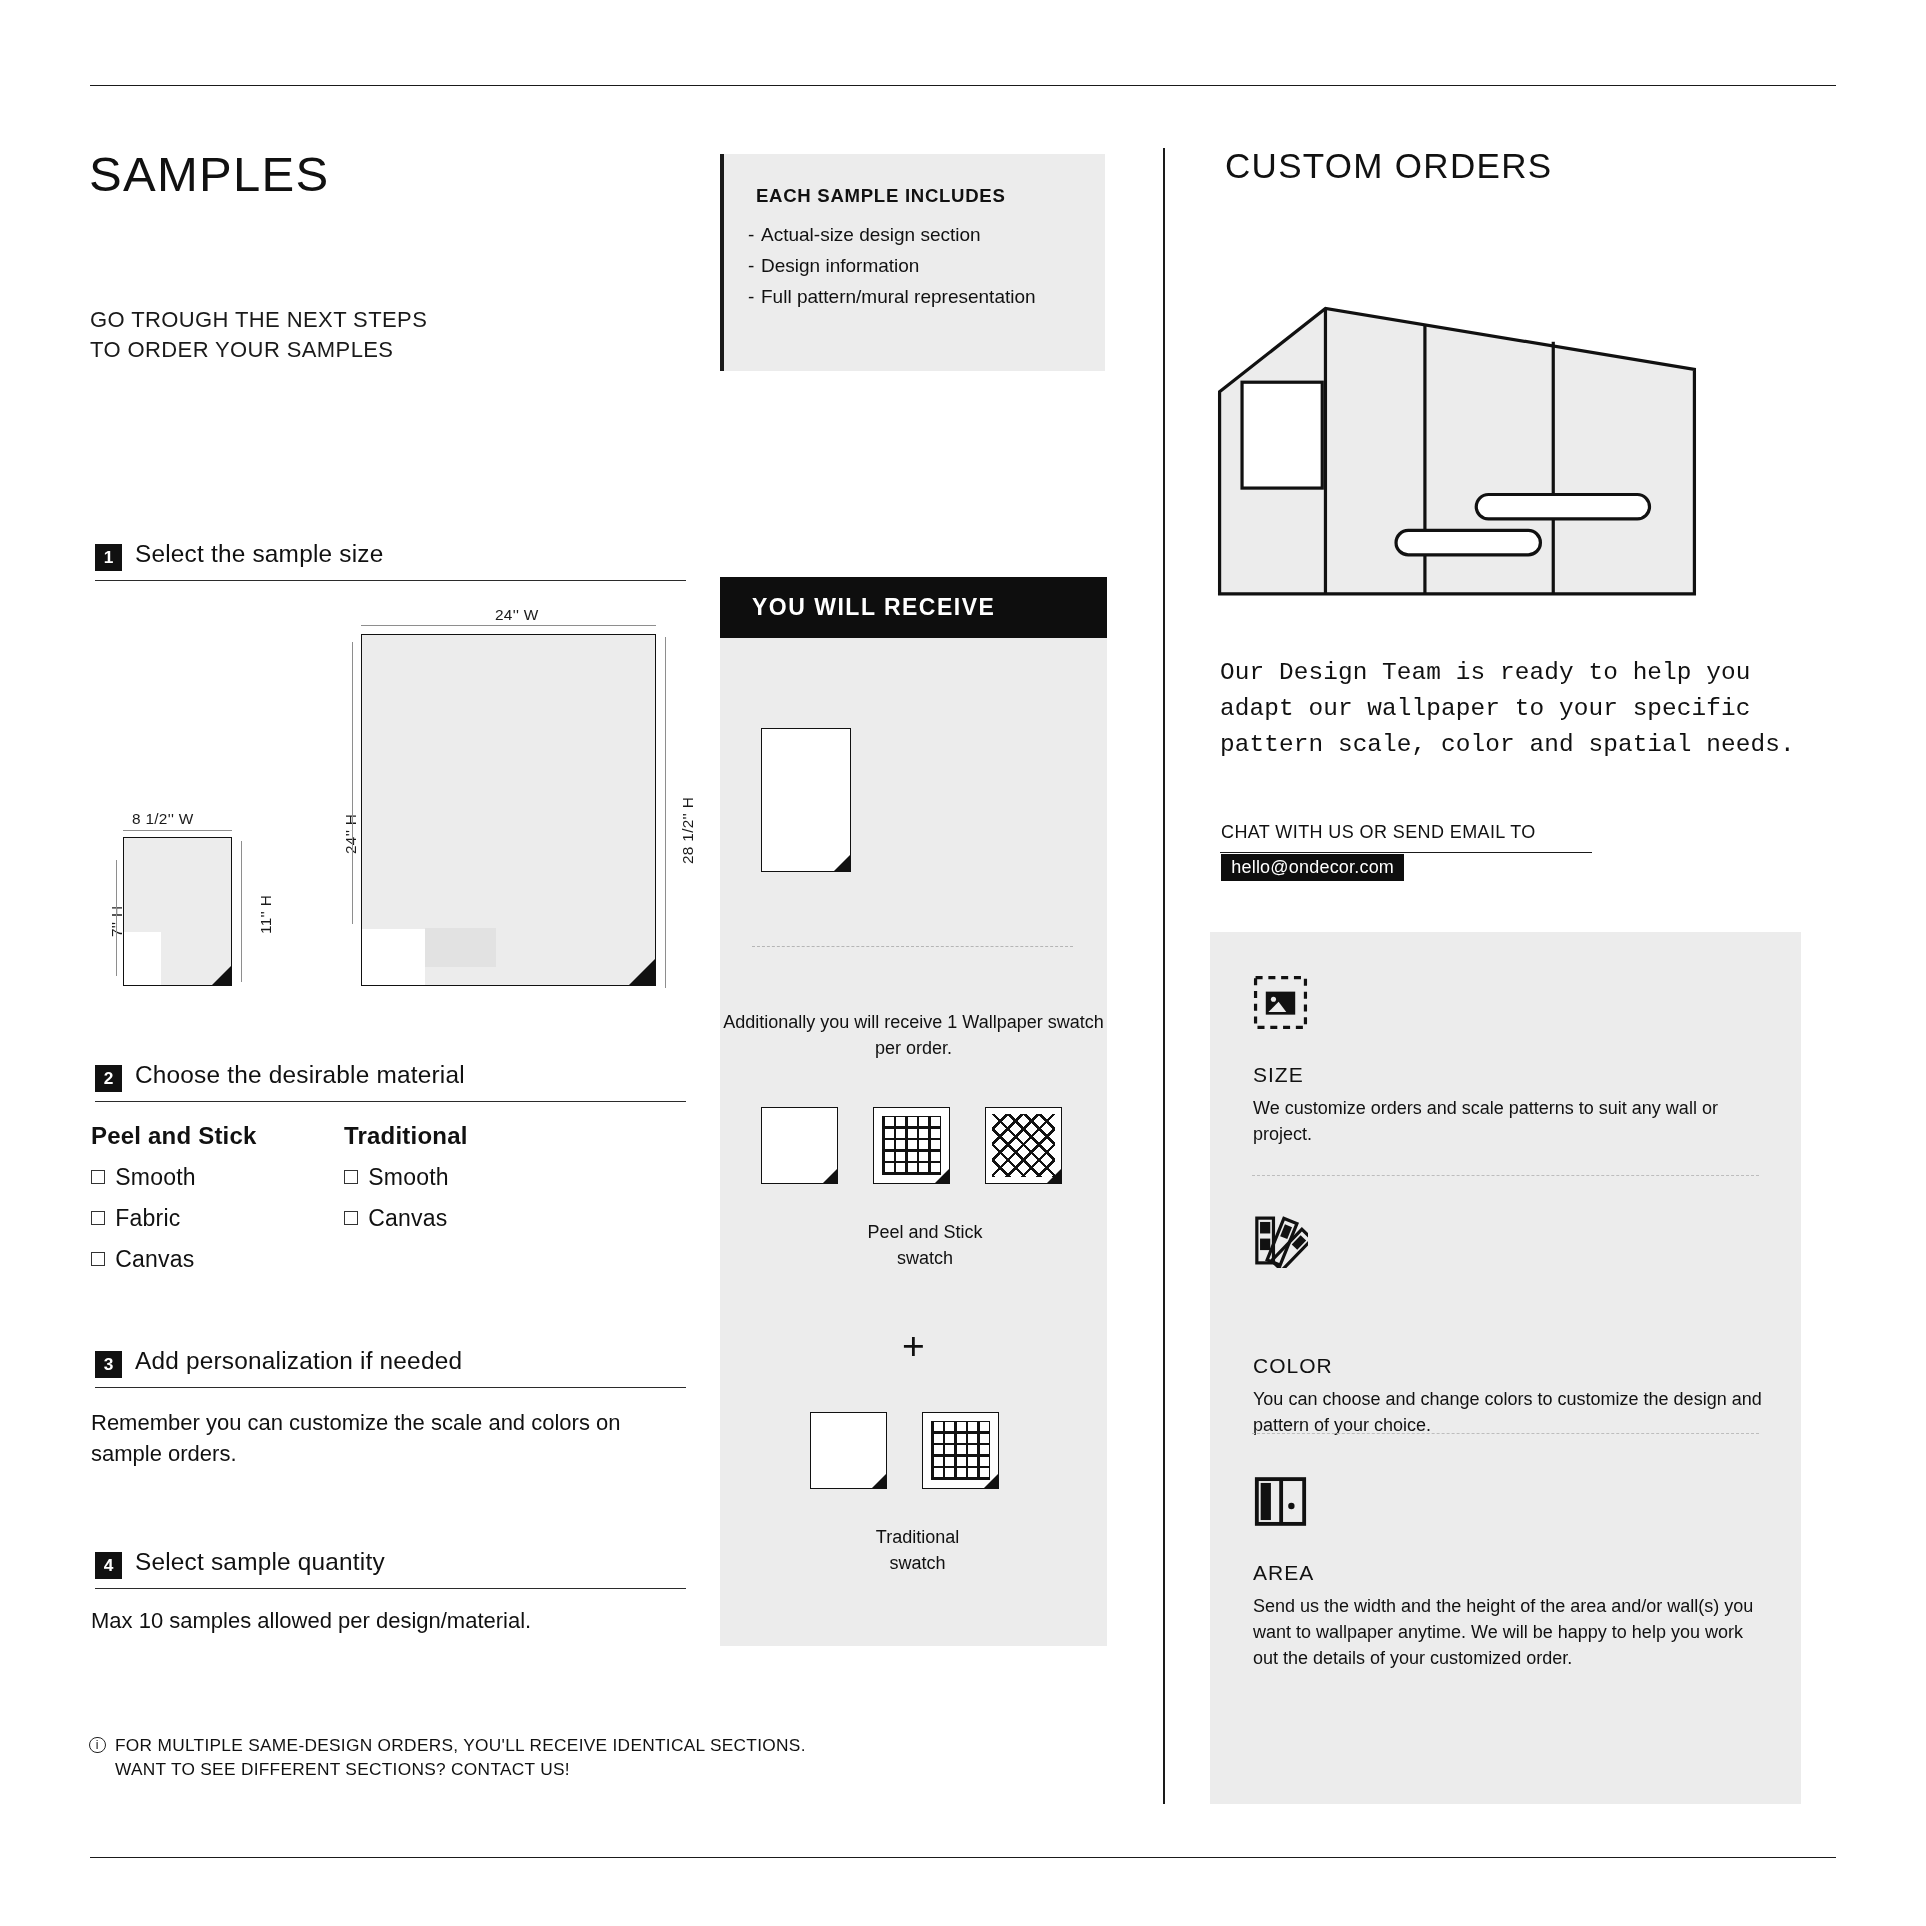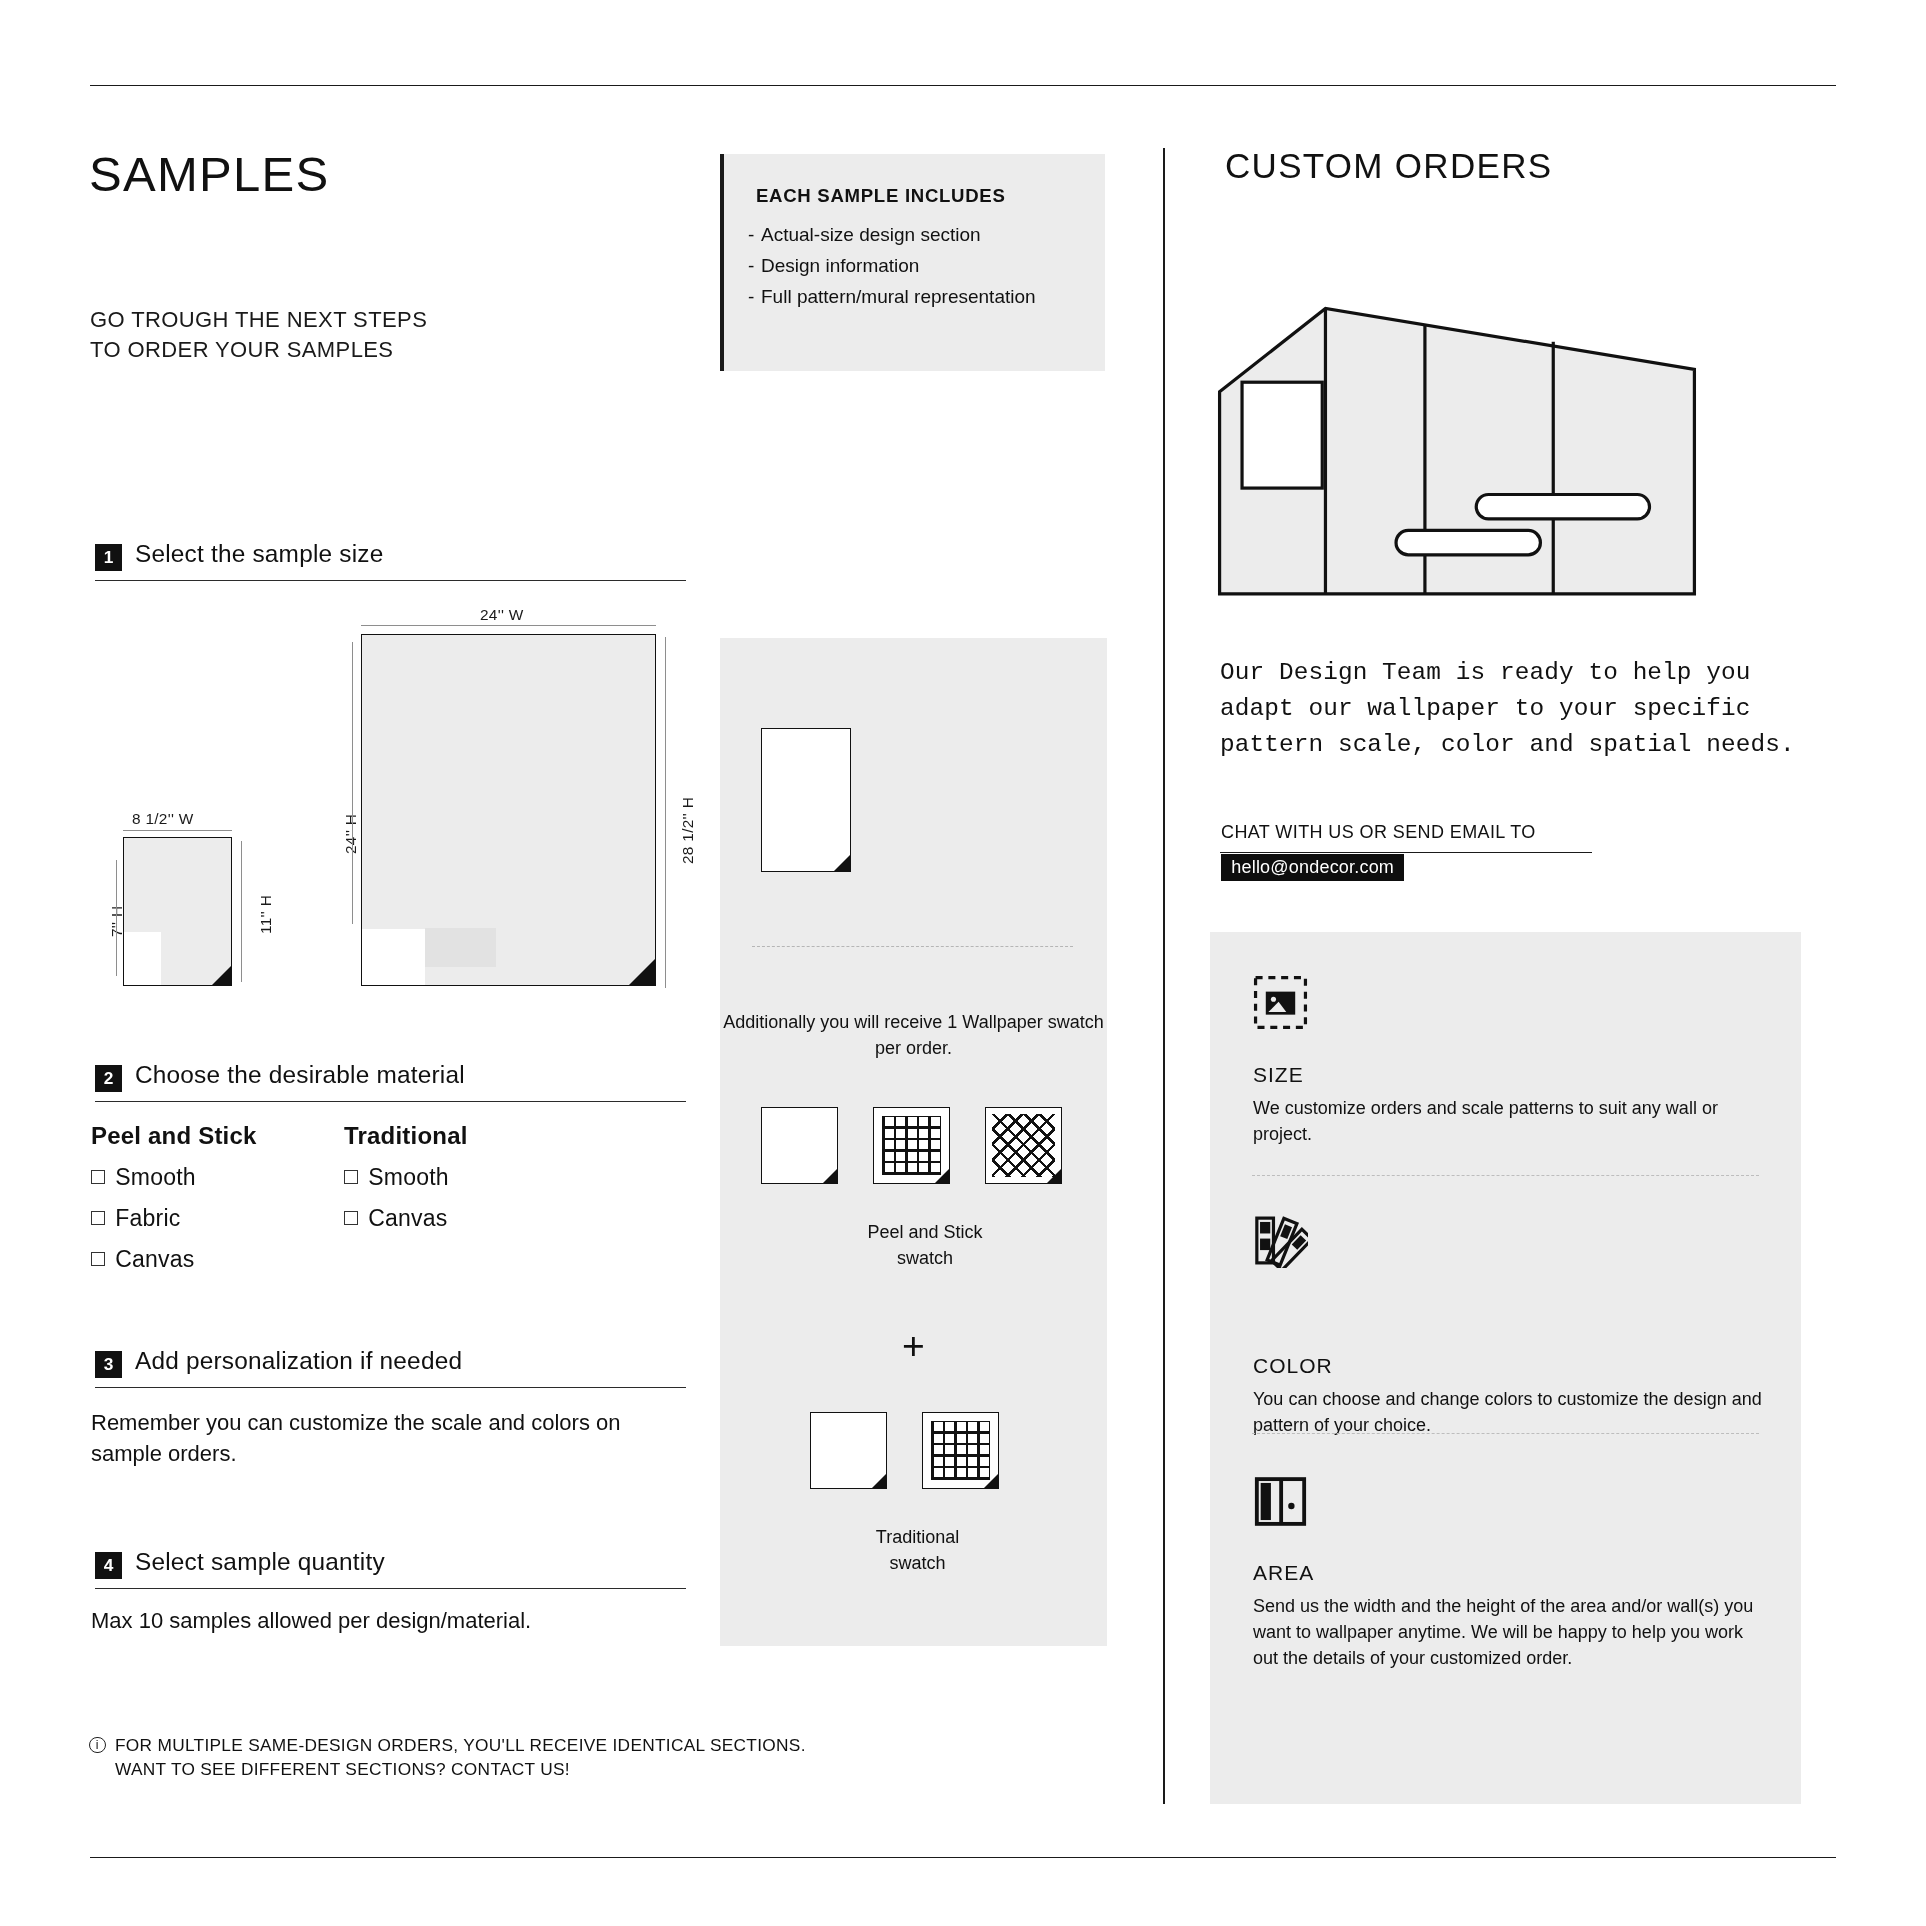--- a/index.html
+++ b/index.html
@@ -280,21 +280,21 @@
   <div class="dim-line" style="left:116px; top:860px; width:1.3px; height:116px;"></div>
   <div class="lbl rot" style="left:257px; top:934px;">11'' H</div>
   <div class="dim-line" style="left:241px; top:841px; width:1.3px; height:141px;"></div>
 
   <div class="small-sample">
     <div class="fill"></div>
     <div class="wht"></div>
     <div class="corner"></div>
   </div>
 
-  <div class="lbl" style="left:480px; top:606px;">24'' W</div>
+  <div class="lbl" style="left:495px; top:606px;">24'' W</div>
   <div class="dim-line" style="left:361px; top:625px; width:295px; height:1.3px;"></div>
   <div class="lbl rot" style="left:342px; top:854px;">24'' H</div>
   <div class="dim-line" style="left:352px; top:642px; width:1.3px; height:282px;"></div>
   <div class="lbl rot" style="left:679px; top:864px;">28 1/2'' H</div>
   <div class="dim-line" style="left:665px; top:637px; width:1.3px; height:351px;"></div>
 
   <div class="big-sample">
     <div class="wht"></div>
     <div class="gray2"></div>
     <div class="corner"></div>
@@ -331,20 +331,23 @@
     <div class="label">Select sample quantity</div>
     <div class="underline"></div>
   </div>
   <div class="step4-body">Max 10 samples allowed per design/material.</div>
 
   <div class="footnote">
     <div class="ic">i</div>
     <span class="ft">FOR MULTIPLE SAME-DESIGN ORDERS, YOU'LL RECEIVE IDENTICAL SECTIONS. WANT TO SEE DIFFERENT SECTIONS? CONTACT US!</span>
   </div>
 
+  <div class="receive-head">
+    <span>YOU WILL RECEIVE</span>
+  </div>
   <div class="receive-body"></div>
 
   <div class="rb-sample">
     <div class="corner"></div>
   </div>
   <div class="rb-divider"></div>
   <div class="rb-add">Additionally you will receive 1 Wallpaper swatch per order.</div>
 
   <div class="swatch" style="left:761px; top:1107px;">
     <div class="corner"></div>

